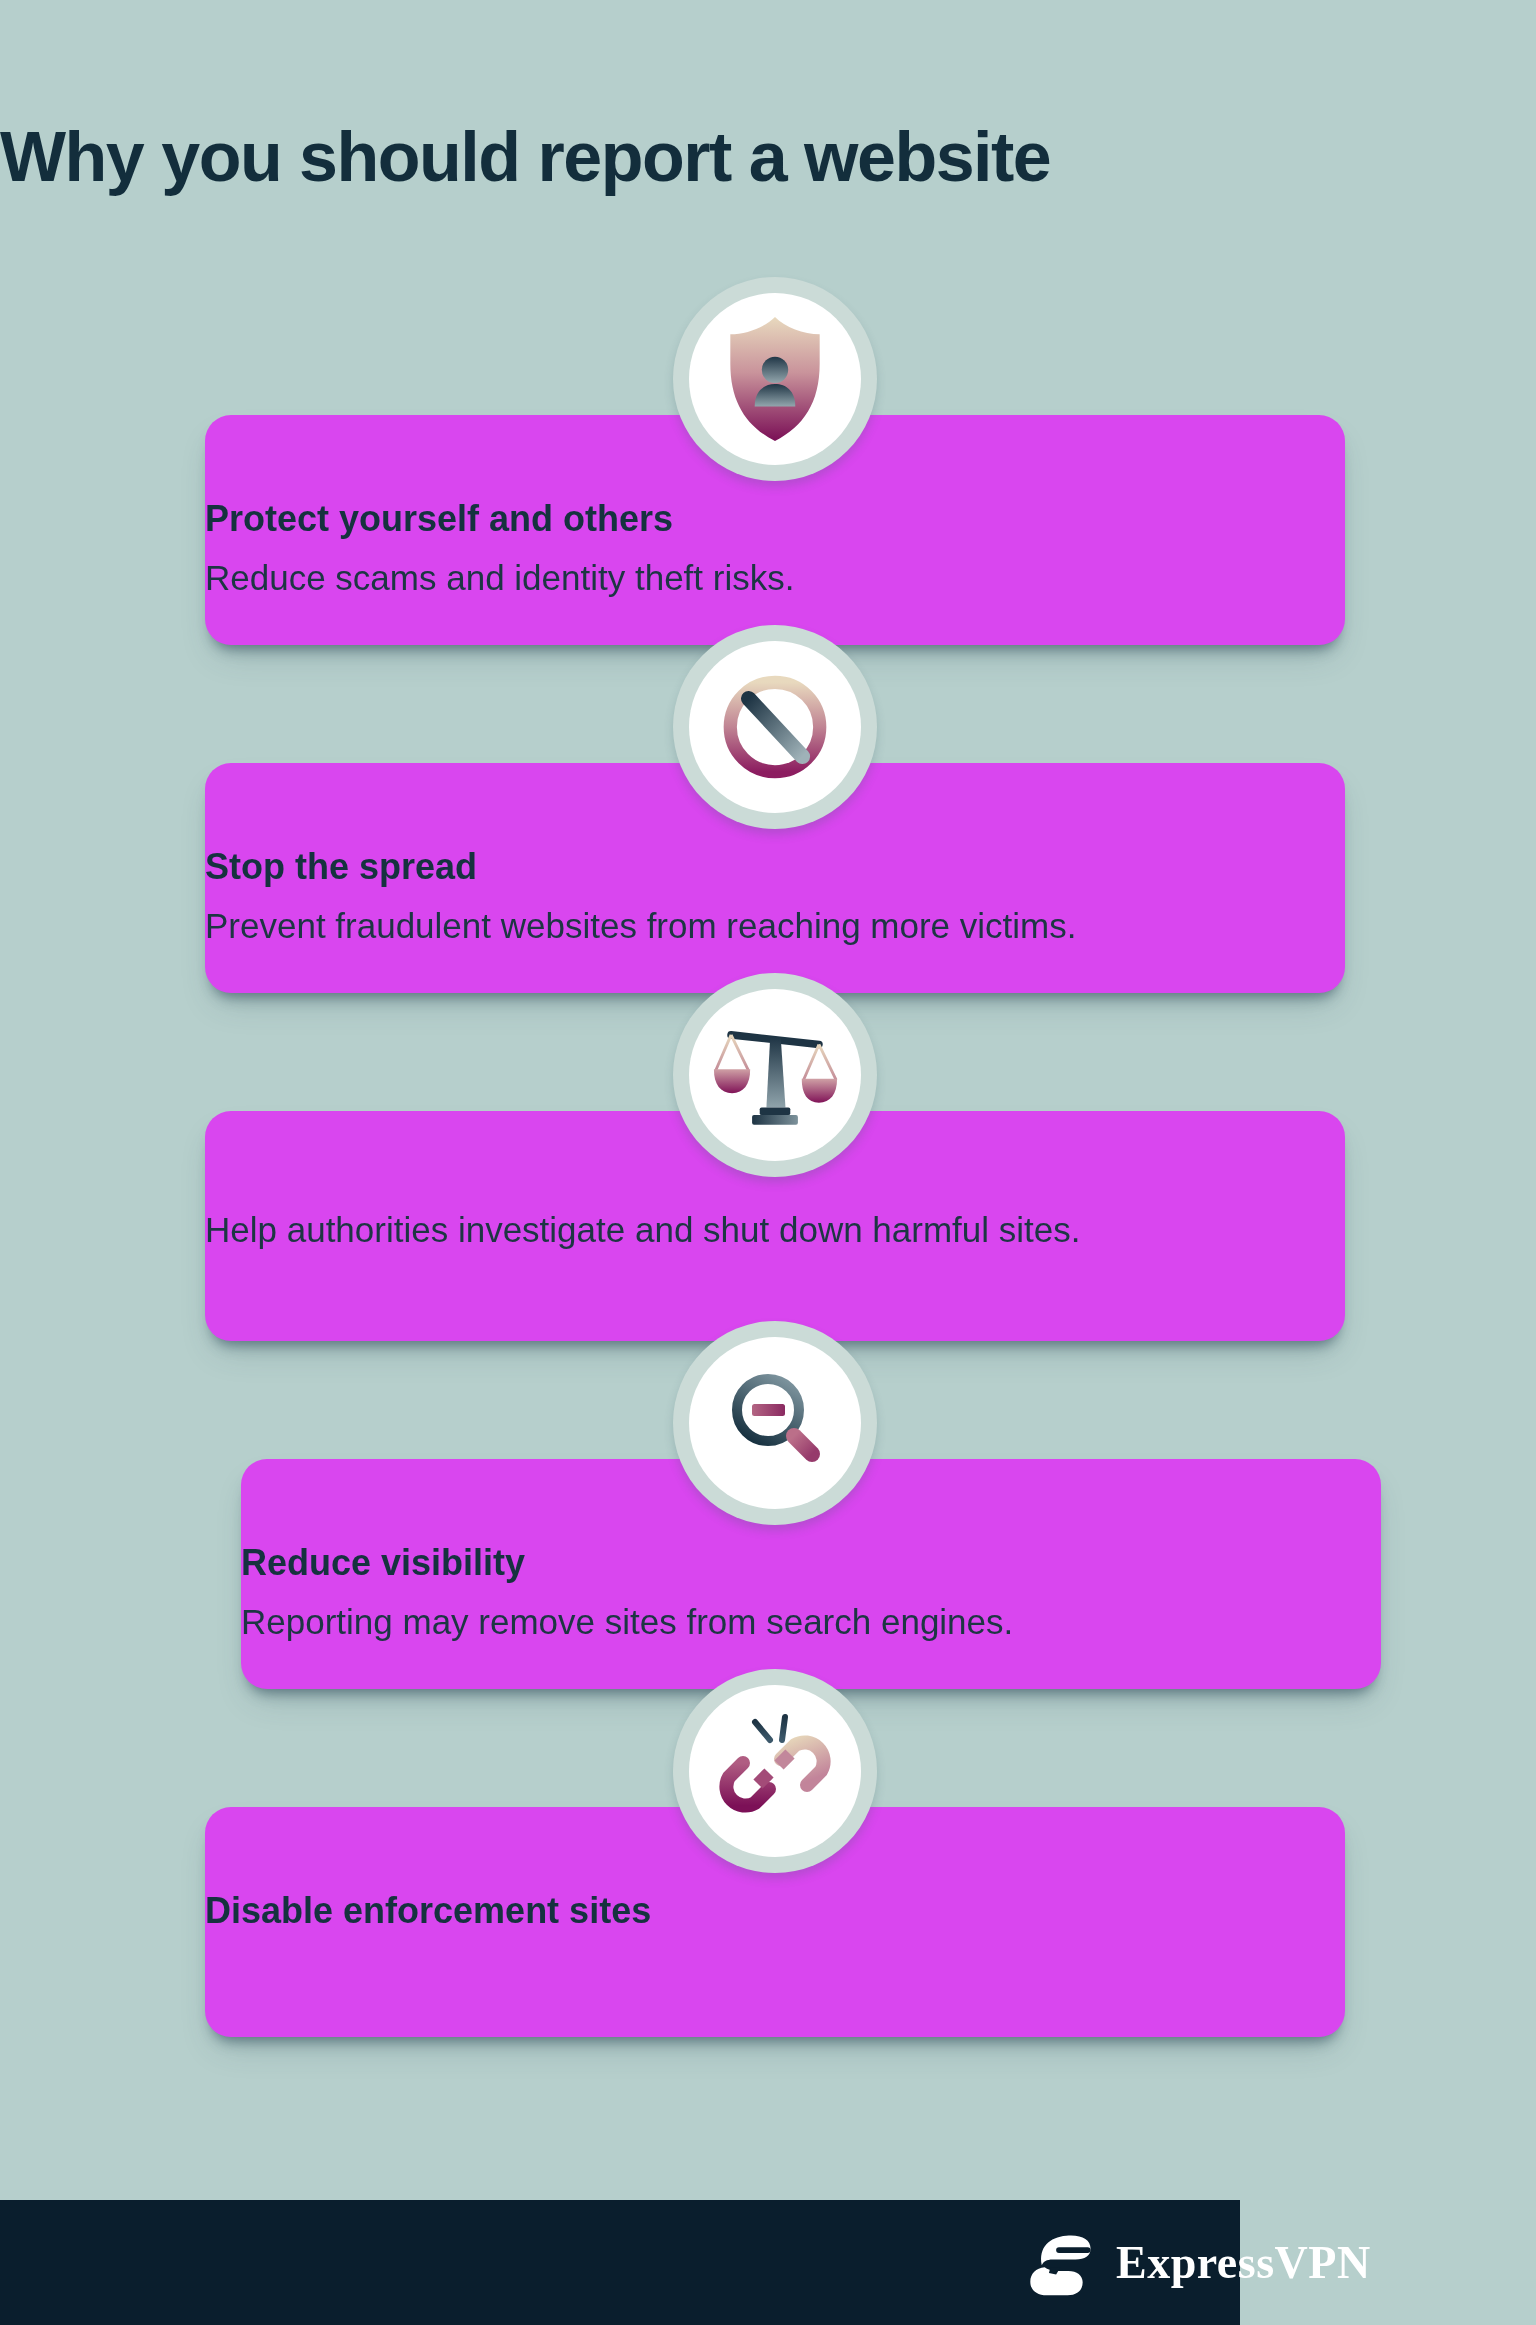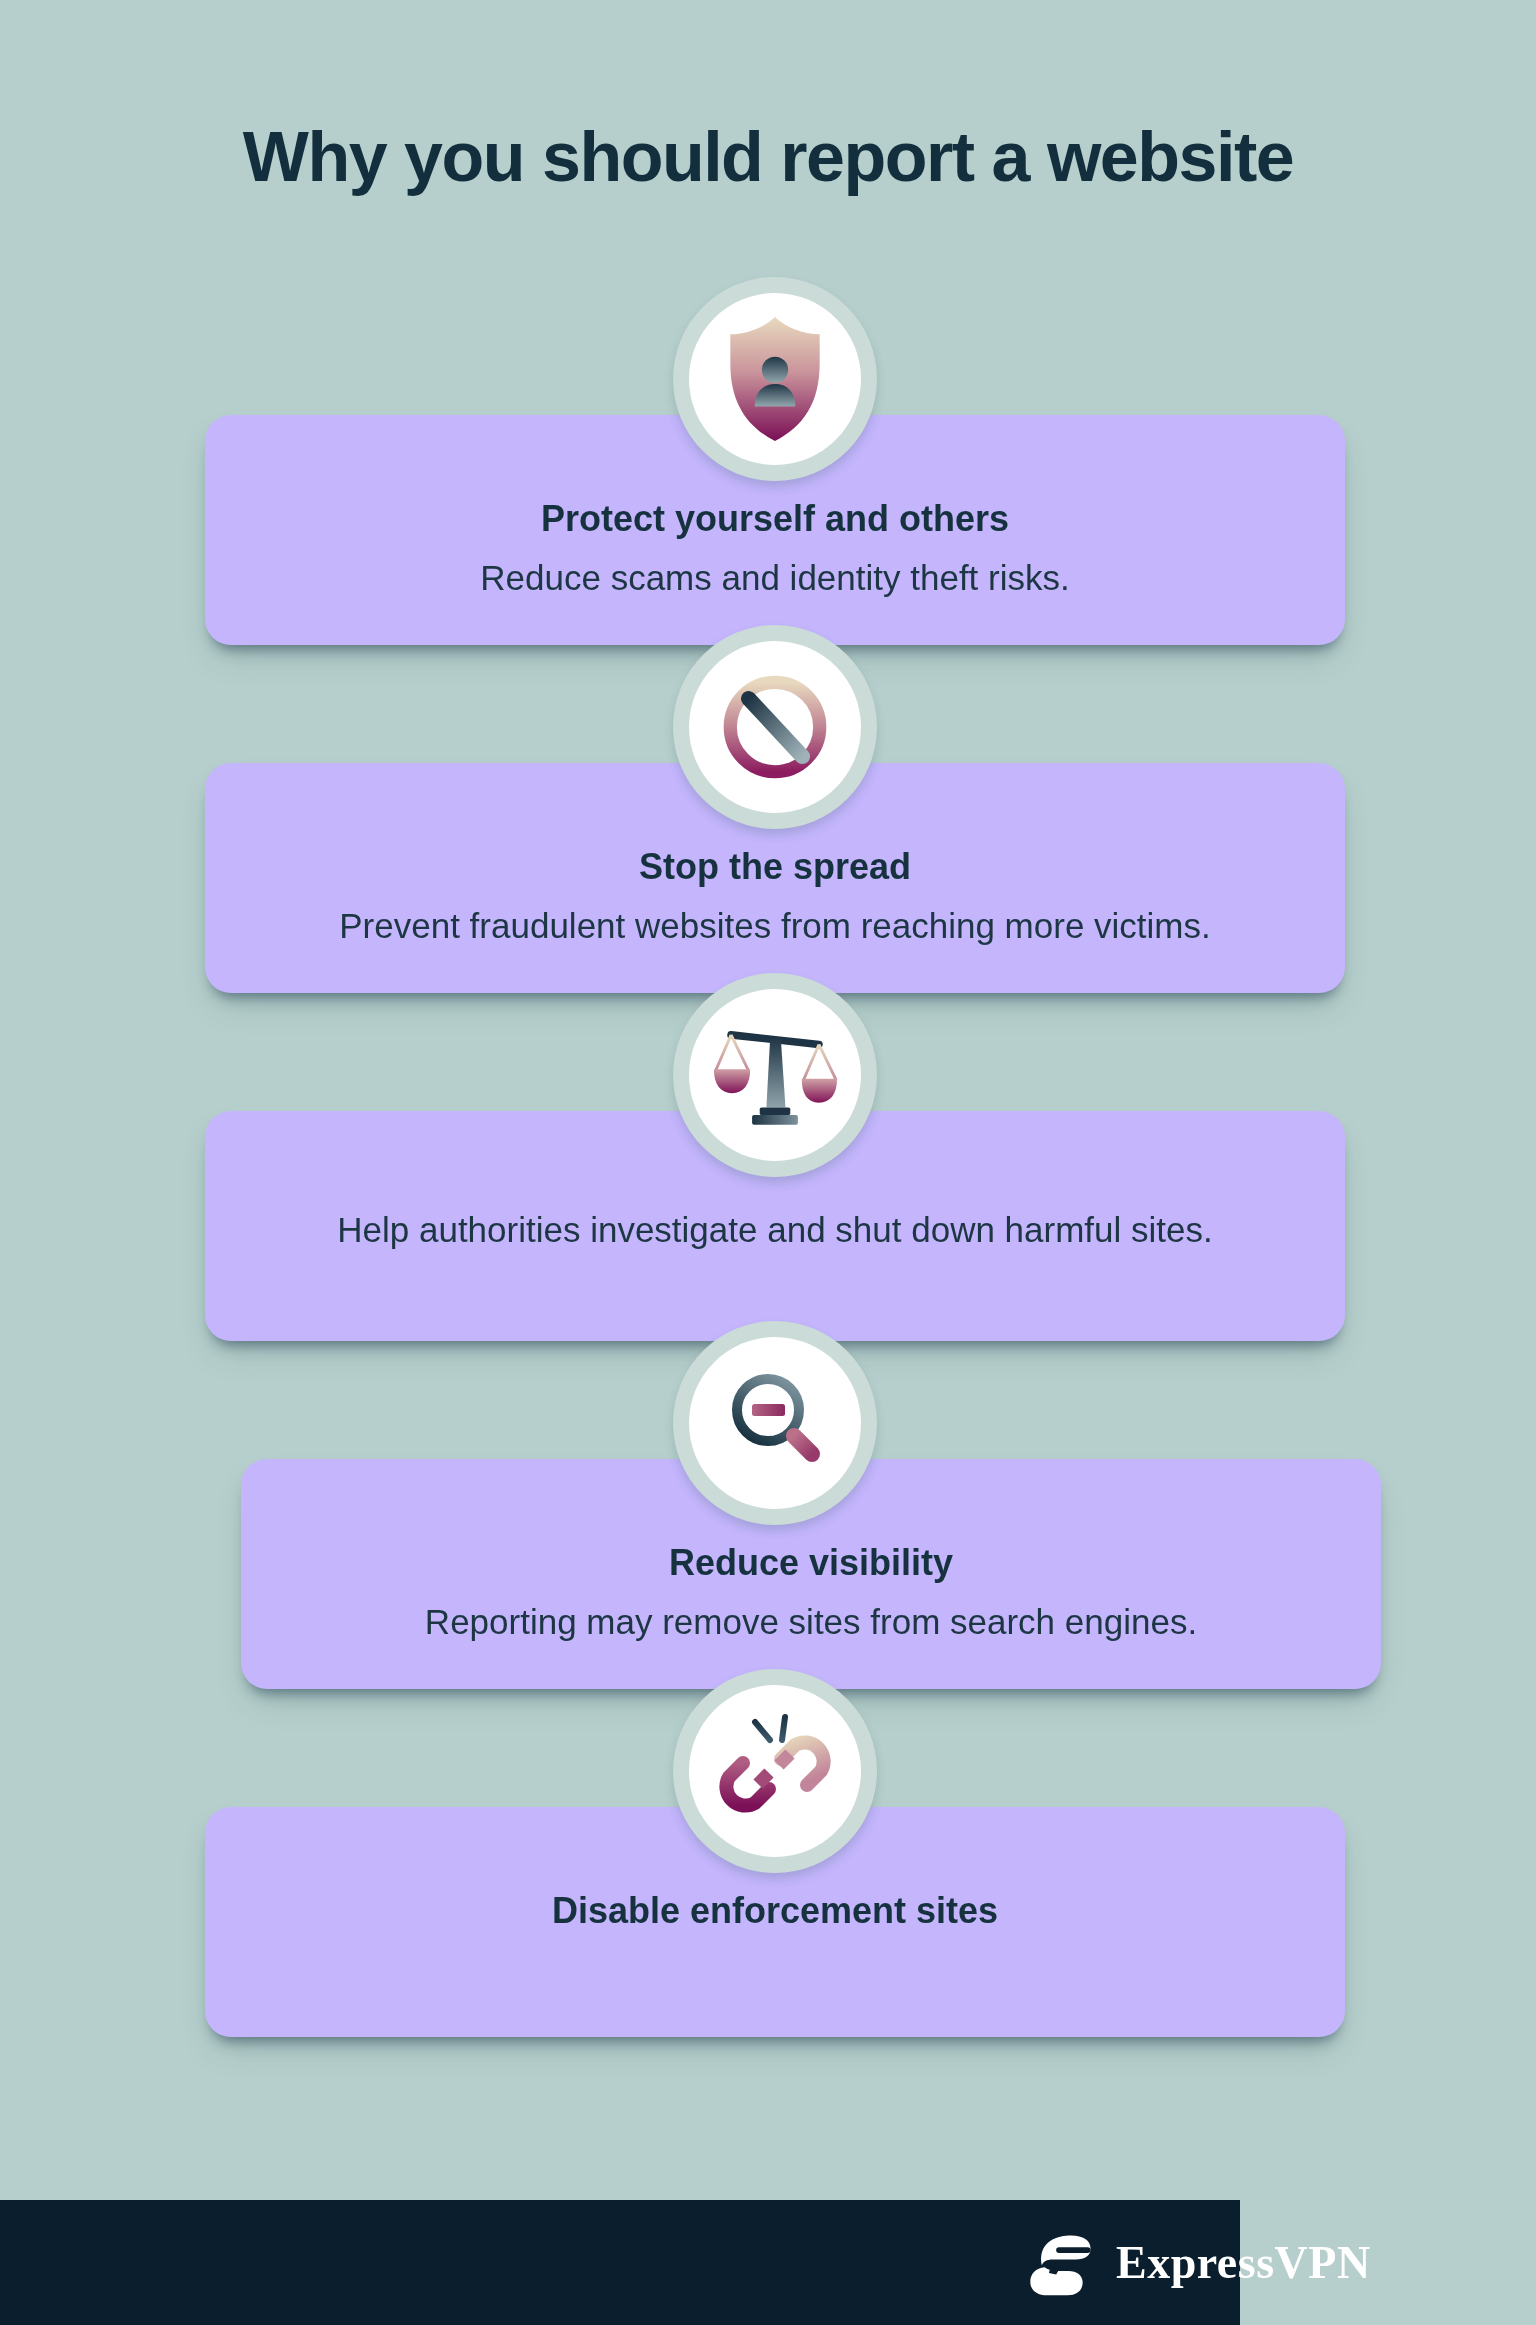--- a/index.html
+++ b/index.html
@@ -10,39 +10,37 @@
     height: 2325px;
     background: #b6cfcc;
     overflow: hidden;
     font-family: "Liberation Sans", sans-serif;
   }
   .page-title {
     position: absolute;
     top: 72px;
     left: 0;
     width: 1536px;
-    text-align: center;
     font-size: 70px;
     line-height: 76px;
     font-weight: 700;
     letter-spacing: -1.5px;
     color: #132e3c;
   }
   .card {
     position: absolute;
     left: 205px;
     width: 1140px;
     height: 230px;
-    background: #c4b5fd;
+    background: #d946ef;
     border-radius: 26px;
     box-shadow: 0 11px 13px -7px rgba(45,75,88,.6), 0 18px 34px -12px rgba(45,75,88,.28);
     box-sizing: border-box;
     display: flex;
     flex-direction: column;
-    align-items: center;
     padding-top: 82px;
     z-index: 1;
   }
   .card-heading {
     margin: 0;
     font-size: 36px;
     line-height: 44px;
     font-weight: 700;
     color: #16323f;
   }

